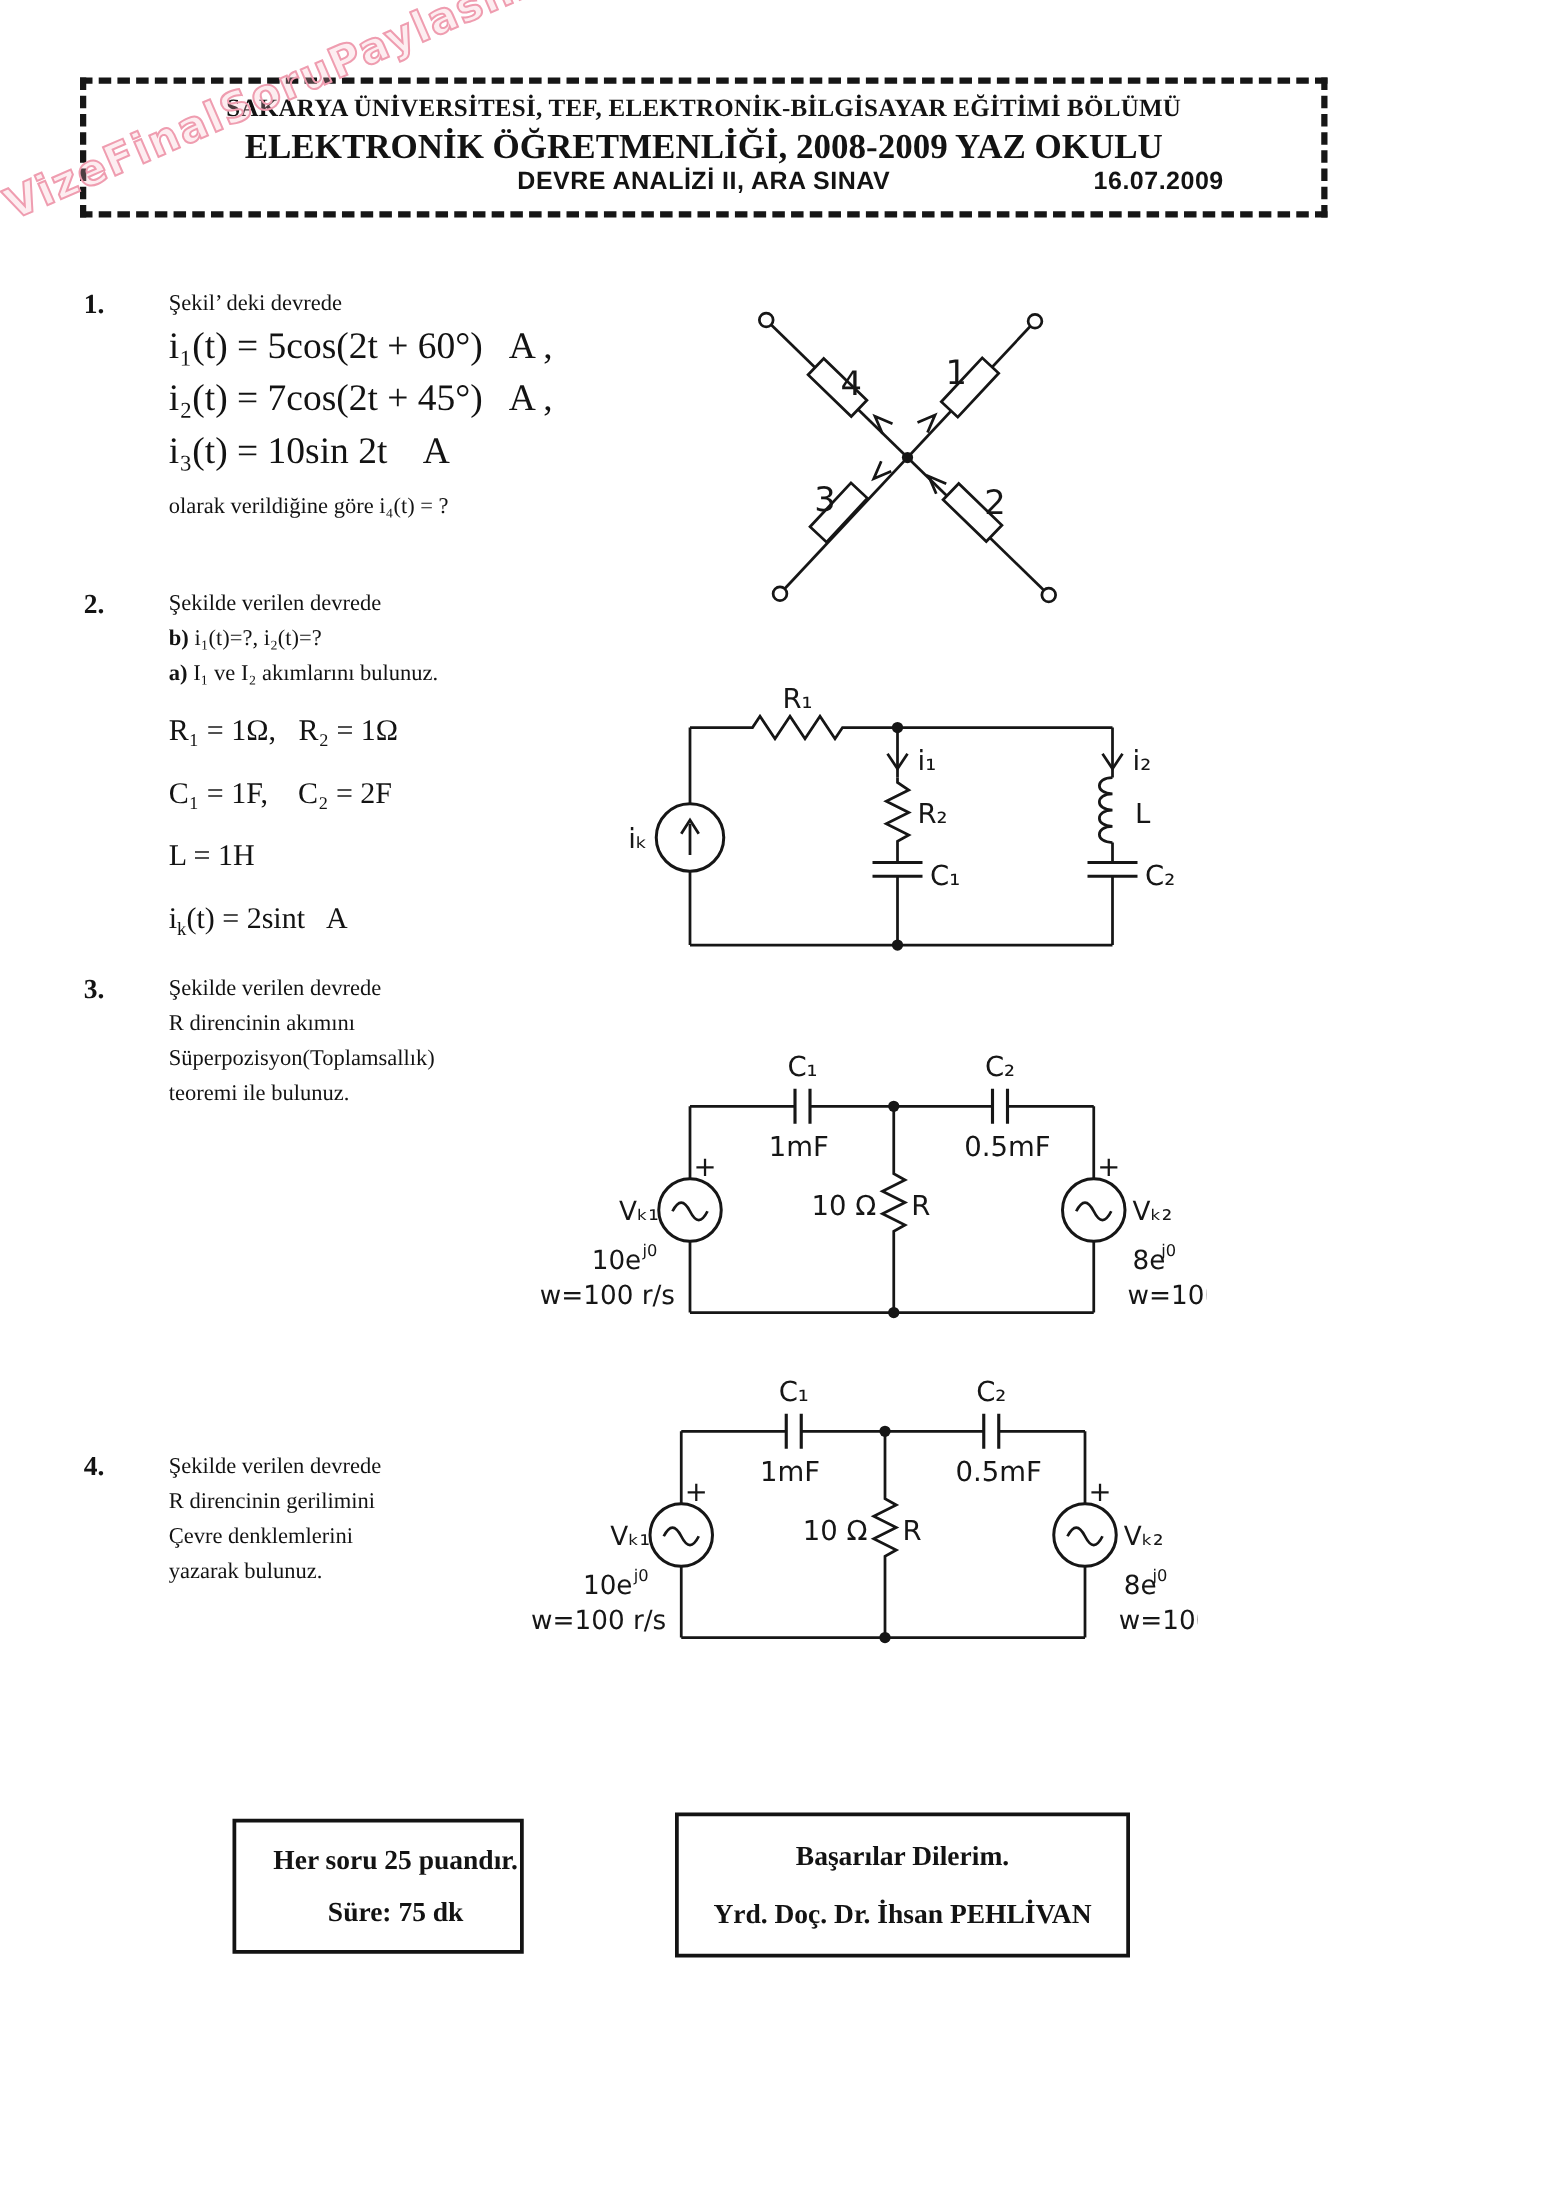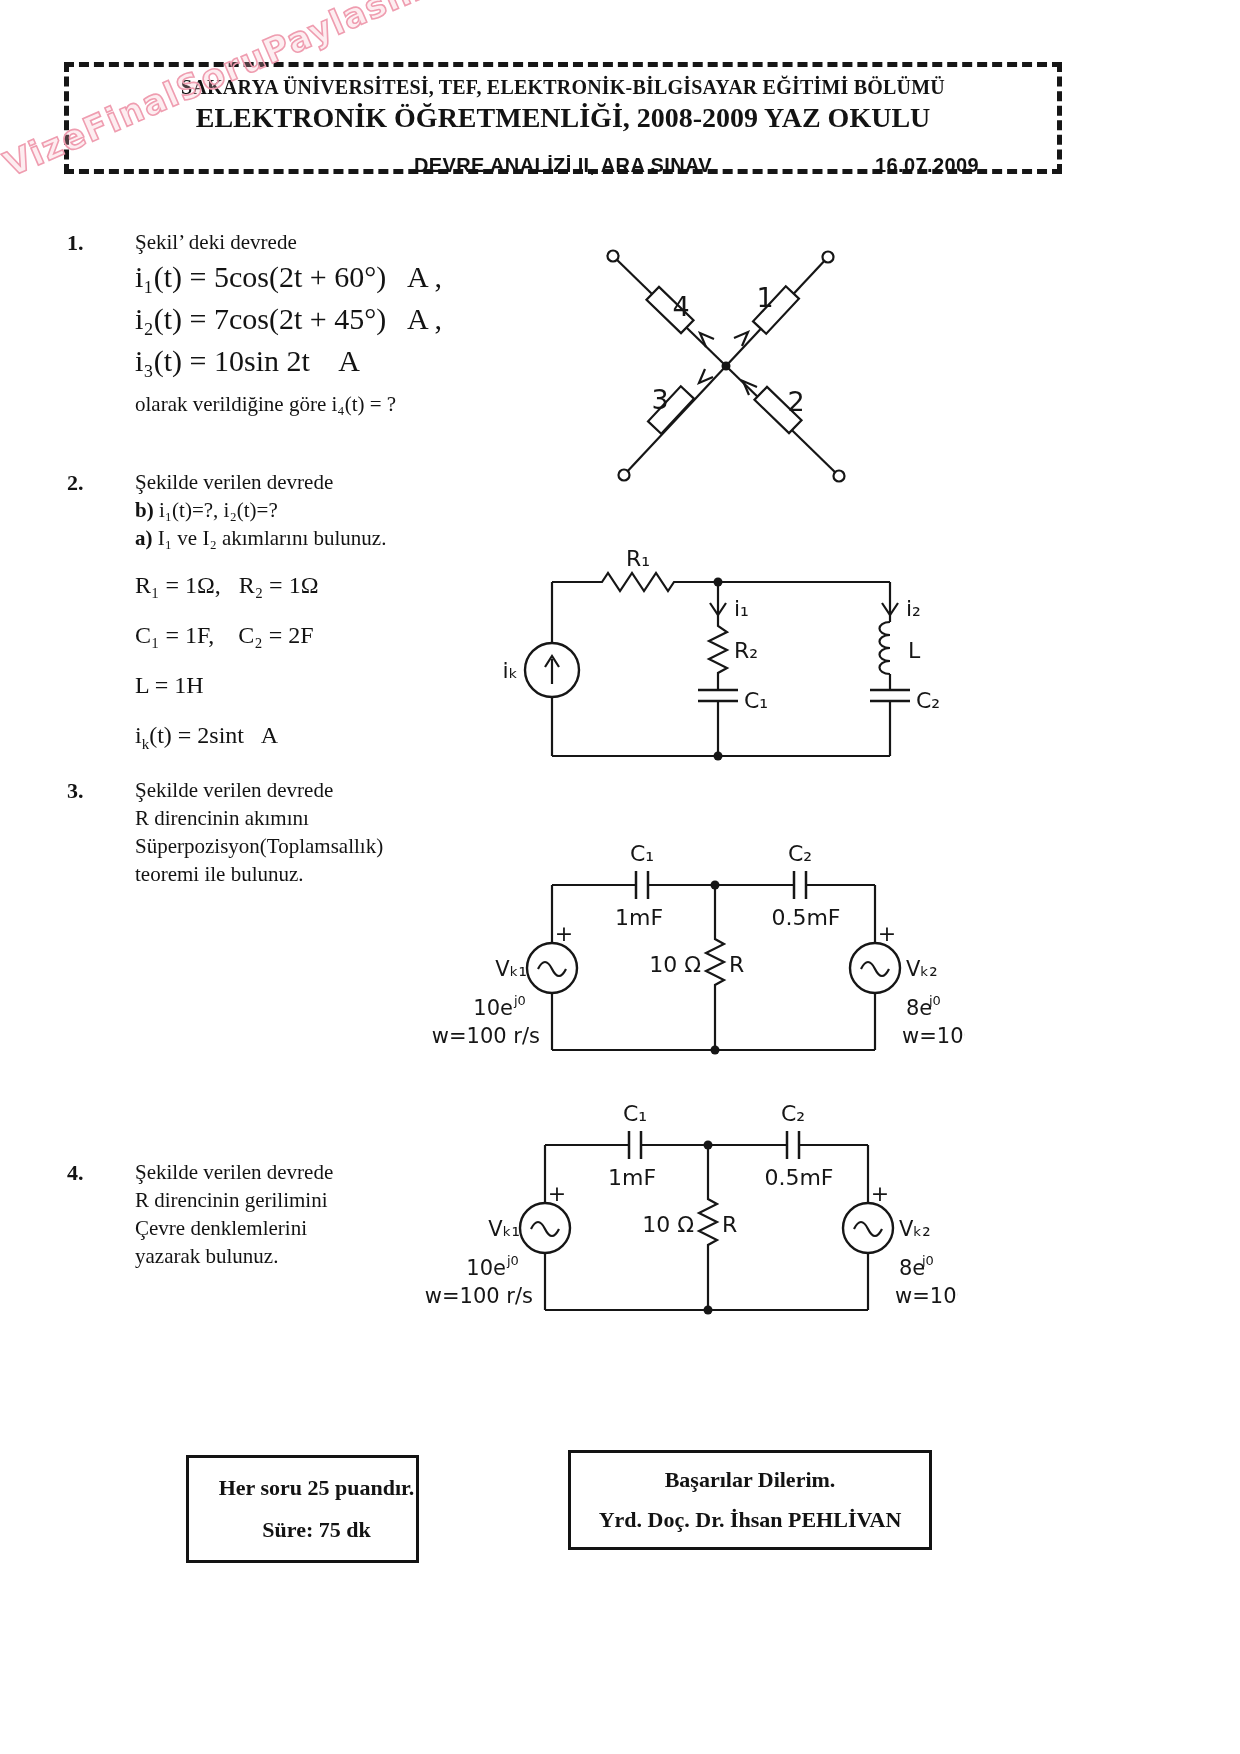--- a/index.html
+++ b/index.html
@@ -5,33 +5,33 @@
   html,body{margin:0;padding:0;background:#d9d9d9;}
   .page{position:relative;width:1240px;height:1754px;background:#ffffff;
         font-family:"Liberation Serif","DejaVu Serif",serif;color:#131313;overflow:hidden;}
   .abs{position:absolute;}
 
   
   .hdr-box{left:64px;top:62px;width:998px;height:112px;border:5px dashed #161616;
            box-sizing:border-box;text-align:center;background:transparent;}
   .hdr-l1{margin-top:9px;font-weight:bold;font-size:20px;letter-spacing:.2px;}
   .hdr-l2{font-weight:bold;font-size:28px;margin-top:3px;}
-  .hdr-l3{position:relative;margin-top:20px;font-family:"Liberation Sans","DejaVu Sans",sans-serif;
+  .hdr-l3{position:relative;margin-top:0;font-family:"Liberation Sans","DejaVu Sans",sans-serif;
           font-weight:bold;font-size:20px;letter-spacing:.4px;}
   .hdr-date{position:absolute;right:78px;top:0;}
 
   
   .watermark{left:6px;top:146px;transform:rotate(-23.5deg);transform-origin:0 50%;
              font-family:"DejaVu Sans",sans-serif;font-weight:bold;font-size:34px;
              letter-spacing:1.5px;color:rgba(246,183,196,0.25);
              -webkit-text-stroke:1.6px #ef9db0;z-index:30;white-space:nowrap;}
 
   
   .qnum{font-weight:bold;font-size:22px;}
-  .qtext{font-size:21px;line-height:28px;}
+  .qtext{font-size:18px;line-height:28px;}
   .eq{font-size:30px;line-height:42px;white-space:pre;}
   .given{font-size:24px;line-height:38px;white-space:pre;margin-top:12px;}
   .given sub{font-size:15px;}
   .b{font-weight:bold;}
 
   
   text.cl{font-family:"DejaVu Sans","Liberation Sans",sans-serif;font-size:22px;fill:#161616;}
   text.cl21{font-size:21px;}
   text.clsup{font-family:"DejaVu Sans",sans-serif;font-size:13px;fill:#161616;}
   text.q1d{font-family:"DejaVu Sans",sans-serif;font-size:27px;fill:#161616;}
@@ -276,18 +276,18 @@
     <text class="cl cl21" x="481" y="136">Vₖ₂</text>
     <text class="cl cl21" x="481" y="175">8e</text>
     <text class="clsup" x="504" y="165">j0</text>
     <text class="cl cl21" x="477" y="203">w=100 r/s</text>
   </svg>
 
   <div class="abs fbox" style="left:186px;top:1455px;width:233px;height:108px;padding-left:28px;">
     <div>Her soru 25 puandır.</div>
     <div>Süre: 75 dk</div>
   </div>
-  <div class="abs fbox" style="left:568px;top:1450px;width:364px;height:100px;">
+  <div class="abs fbox" style="left:540px;top:1450px;width:364px;height:116px;">
     <div>Başarılar Dilerim.</div>
     <div>Yrd. Doç. Dr. İhsan  PEHLİVAN</div>
   </div>
 
 </div>
 
 </body></html>

